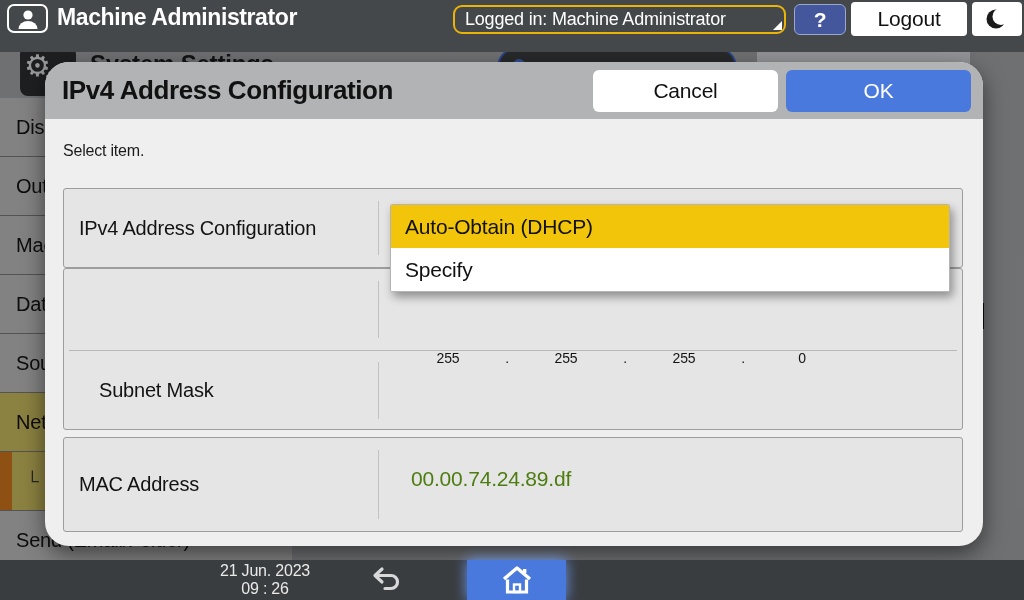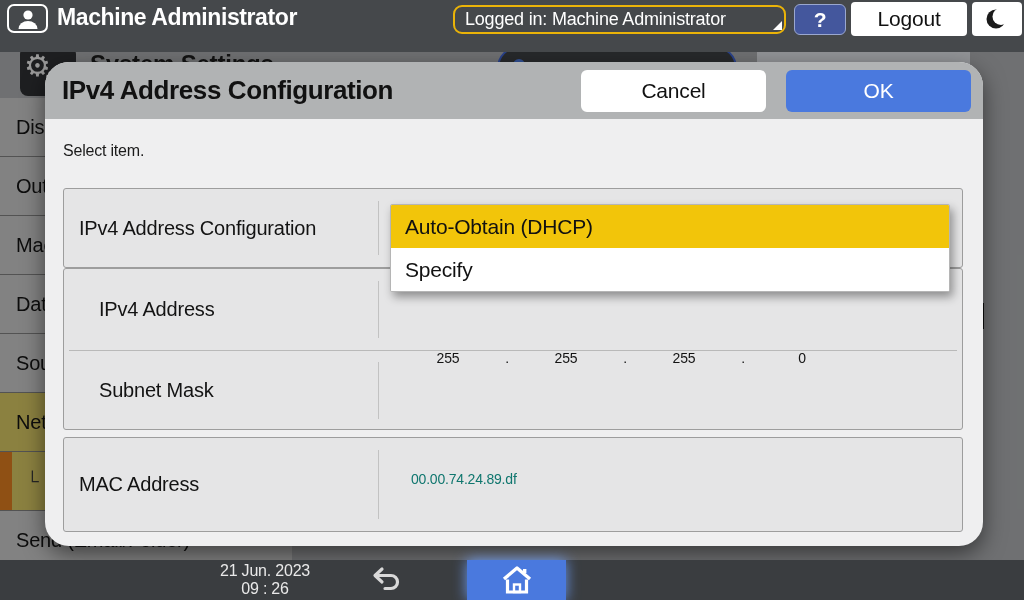--- a/index.html
+++ b/index.html
@@ -47,39 +47,39 @@
 
   
   .dim{position:absolute;left:0;top:38px;width:1024px;height:522px;background:rgba(0,0,0,0.34);z-index:10;}
 
   
   .dialog{position:absolute;left:45px;top:62px;width:938px;height:484px;background:#efeff0;border-radius:24px;box-shadow:0 8px 22px rgba(0,0,0,0.5);z-index:20;overflow:hidden;}
   .dlg-header{position:relative;height:57px;background:#b1b3b4;display:flex;align-items:center;padding:0 12px 0 17px;}
   .dlg-title{flex:1;font-size:26px;font-weight:600;color:#111;letter-spacing:-0.4px;}
   .btn{height:42px;border-radius:6px;font-size:21px;display:flex;align-items:center;justify-content:center;}
   .btn-cancel{width:185px;background:#fff;color:#111;margin-right:8px;}
-  .btn-ok{width:185px;background:var(--accent-blue);color:#fff;margin-left:12px;}
+  .btn-ok{width:185px;background:var(--accent-blue);color:#fff;}
   .dlg-instruction{position:absolute;left:18px;top:80px;font-size:16px;color:#1b1b1b;}
 
   .rowbox{position:absolute;left:18px;width:900px;background:#e5e5e6;border:1px solid #9d9d9d;border-radius:3px;}
   .rowbox .vdiv{position:absolute;left:314px;top:12px;bottom:12px;width:1px;background:#c2c2c2;}
   .row-label{position:absolute;left:15px;top:0;bottom:0;display:flex;align-items:center;font-size:20px;color:#131313;}
   .row-label.indent{left:35px;}
   .box1{top:126px;height:80px;}
   .box2{top:206px;height:162px;}
   .box2 .hdiv{position:absolute;left:5px;right:5px;top:81px;height:1px;background:#b9b9b9;}
   .box2 .r2{position:absolute;left:0;top:0;width:100%;height:81px;}
   .box2 .r3{position:absolute;left:0;top:81px;width:100%;height:81px;}
   .box2 .vdiv2{position:absolute;left:314px;width:1px;background:#c2c2c2;}
   .box3{top:375px;height:95px;}
   .subnet-vals{position:absolute;left:362px;top:0;bottom:0;display:flex;align-items:flex-start;gap:4px;font-size:14px;color:#131313;}
   .subnet-vals span{display:inline-block;min-width:26px;text-align:center;}
   .subnet-vals .oct{min-width:44px;}
   .subnet-vals .dot{min-width:66px;}
-  .mac-val{position:absolute;left:347px;top:0;bottom:12px;display:flex;align-items:center;font-size:14px;color:#0f766e;}
+  .mac-val{position:absolute;left:347px;top:0;bottom:12px;display:flex;align-items:center;font-size:21px;color:#4d7c0f;}
 
   
   .dropdown{position:absolute;left:390px;top:204px;width:560px;z-index:30;border:1px solid #b5b5b5;box-shadow:3px 5px 10px rgba(0,0,0,0.38);border-radius:2px;overflow:hidden;background:#fff;}
   .dd-opt{height:43px;display:flex;align-items:center;padding-left:14px;font-size:21px;color:#111;background:#fff;}
   .dd-opt.sel{background:var(--highlight-yellow);}
 
   
   .bottombar{position:absolute;left:0;top:560px;width:1024px;height:40px;background:var(--bottombar-dark);z-index:50;}
   .datetime{position:absolute;left:200px;top:2px;width:130px;text-align:center;color:#e9e9e9;font-size:16px;line-height:18px;}
   .back-btn{position:absolute;left:362px;top:2px;width:48px;height:36px;display:flex;align-items:center;justify-content:center;}
@@ -167,21 +167,20 @@
     </div>
     <div class="dlg-instruction">Select item.</div>
 
     <div class="rowbox box1">
       <div class="row-label">IPv4 Address Configuration</div>
       <div class="vdiv"></div>
     </div>
 
     <div class="rowbox box2">
       <div class="r2">
-        <div class="row-label indent">IPv4 Address</div>
         <div class="vdiv2" style="top:12px;height:57px;"></div>
       </div>
       <div class="hdiv"></div>
       <div class="r3">
         <div class="row-label indent">Subnet Mask</div>
         <div class="vdiv2" style="top:12px;height:57px;"></div>
         <div class="subnet-vals">
           <span class="oct">255</span>
           <span class="dot">.</span>
           <span class="oct">255</span>

